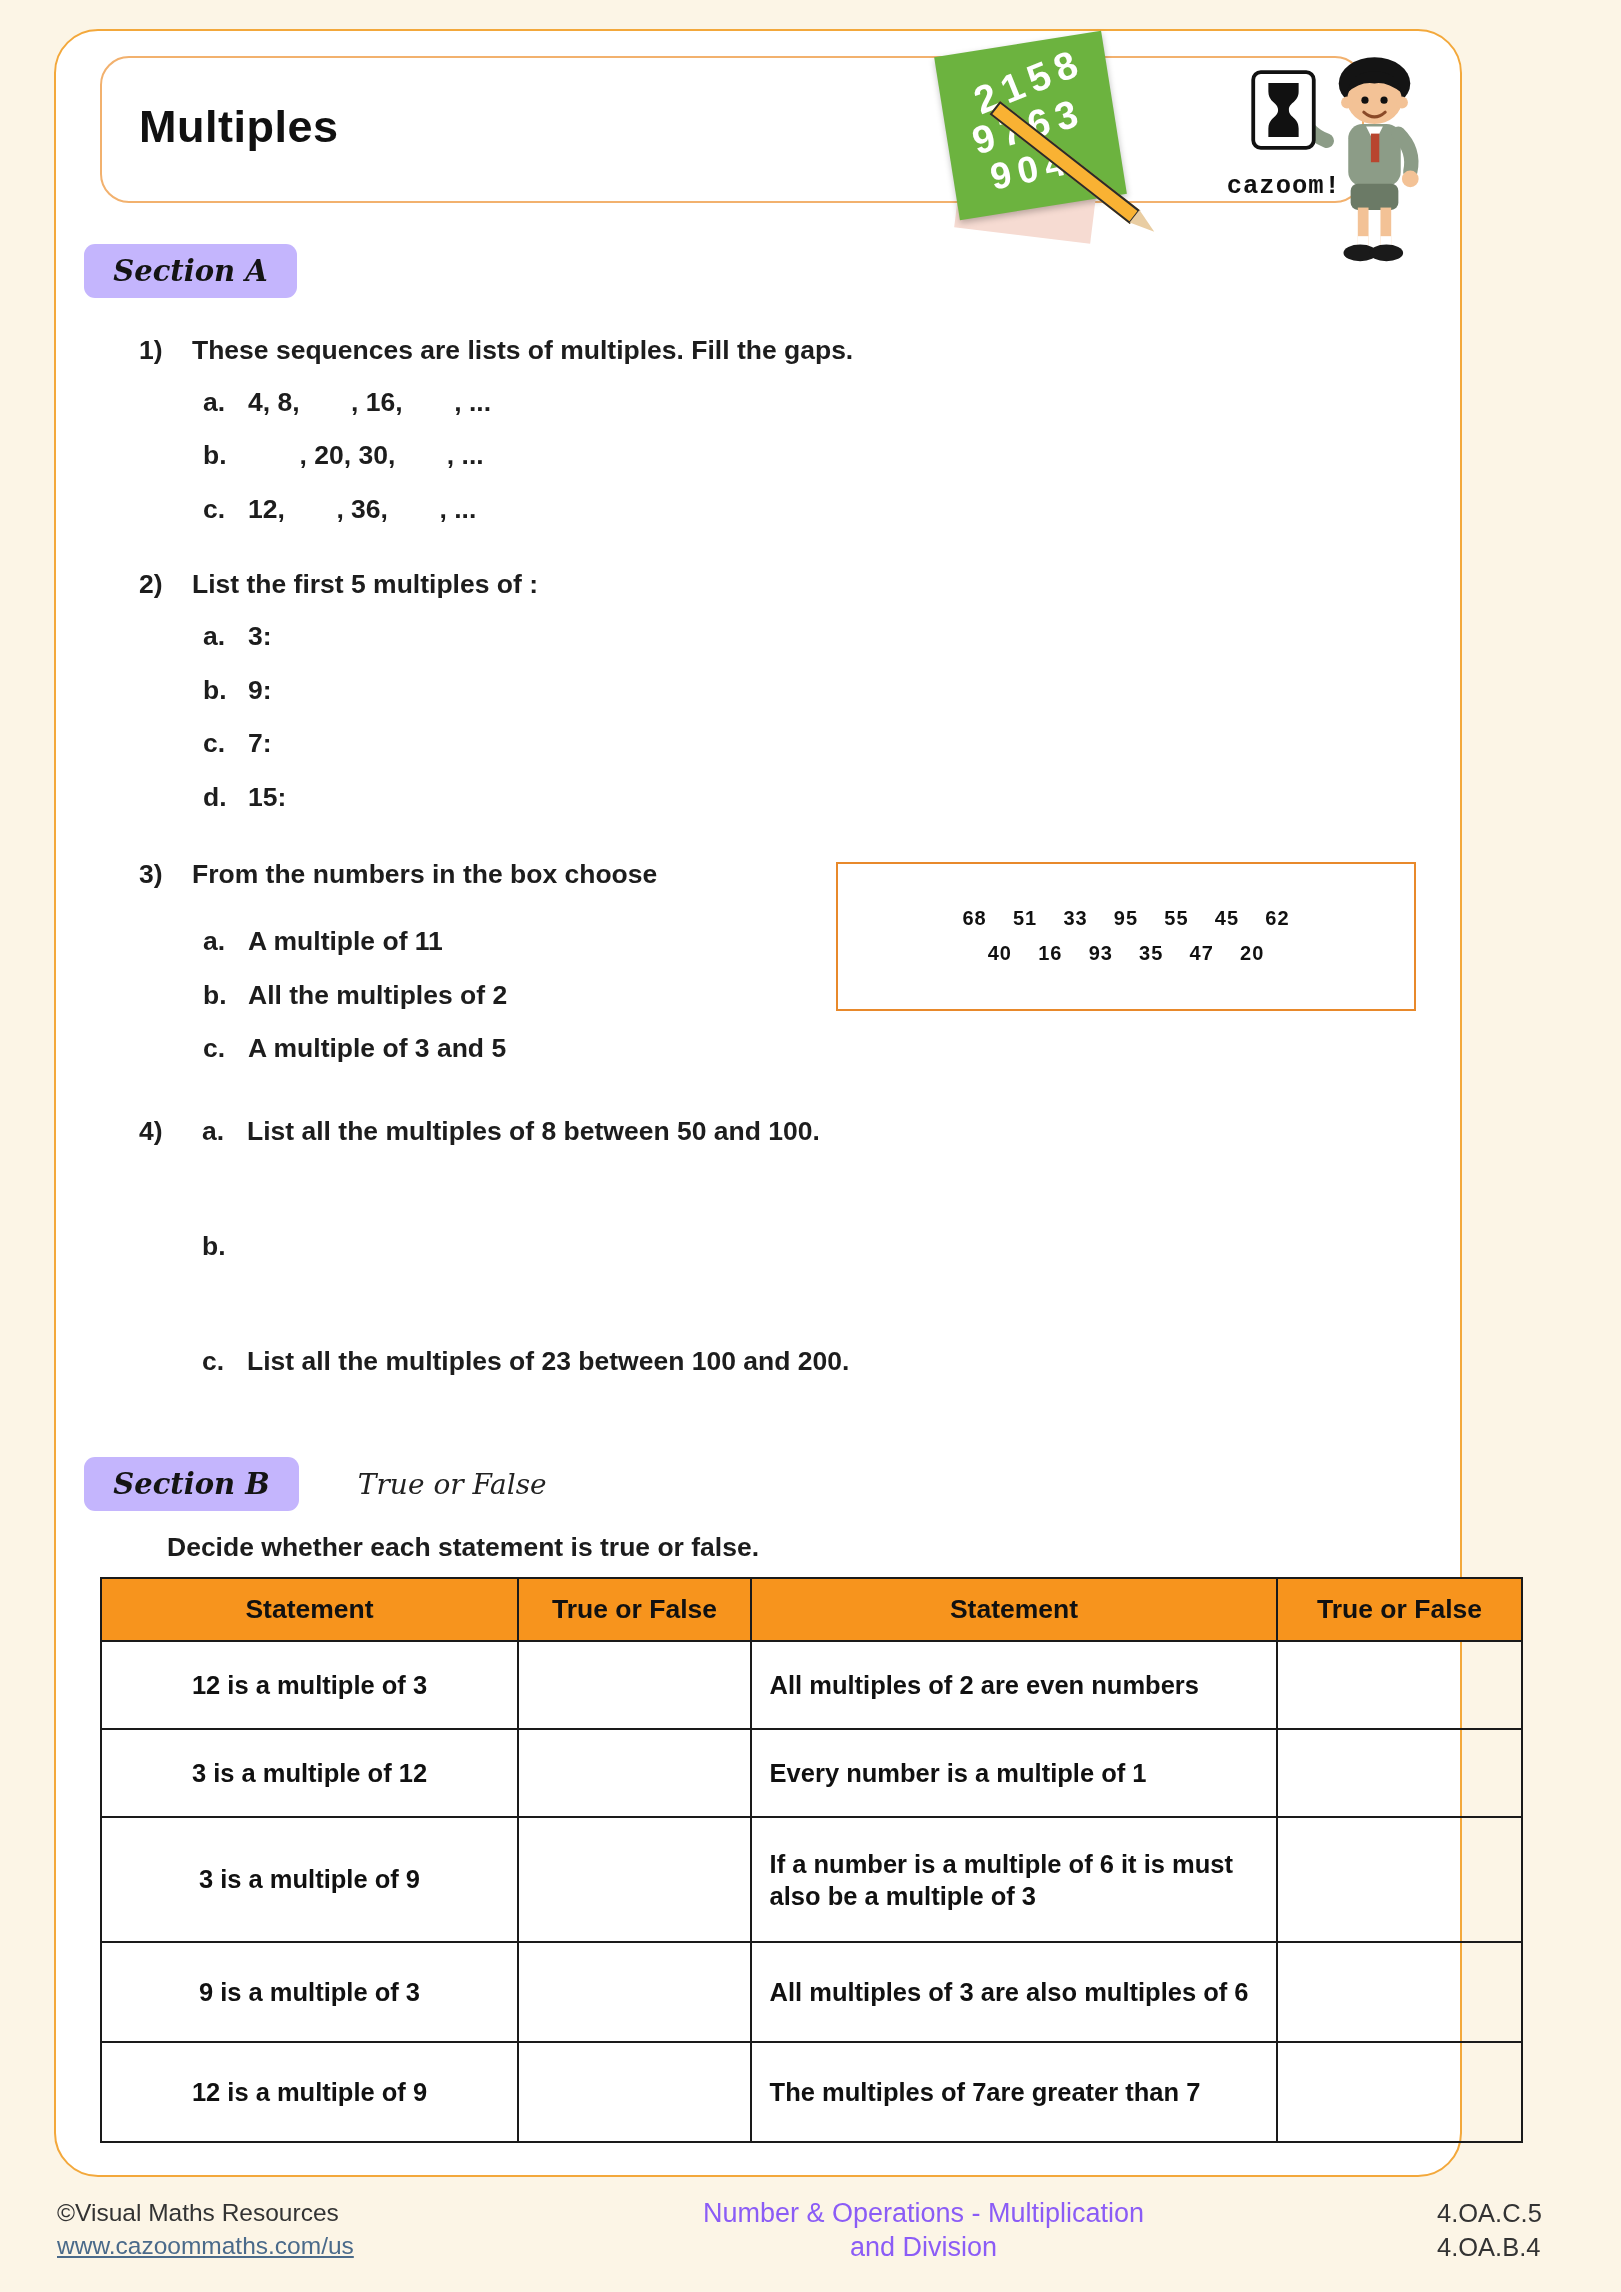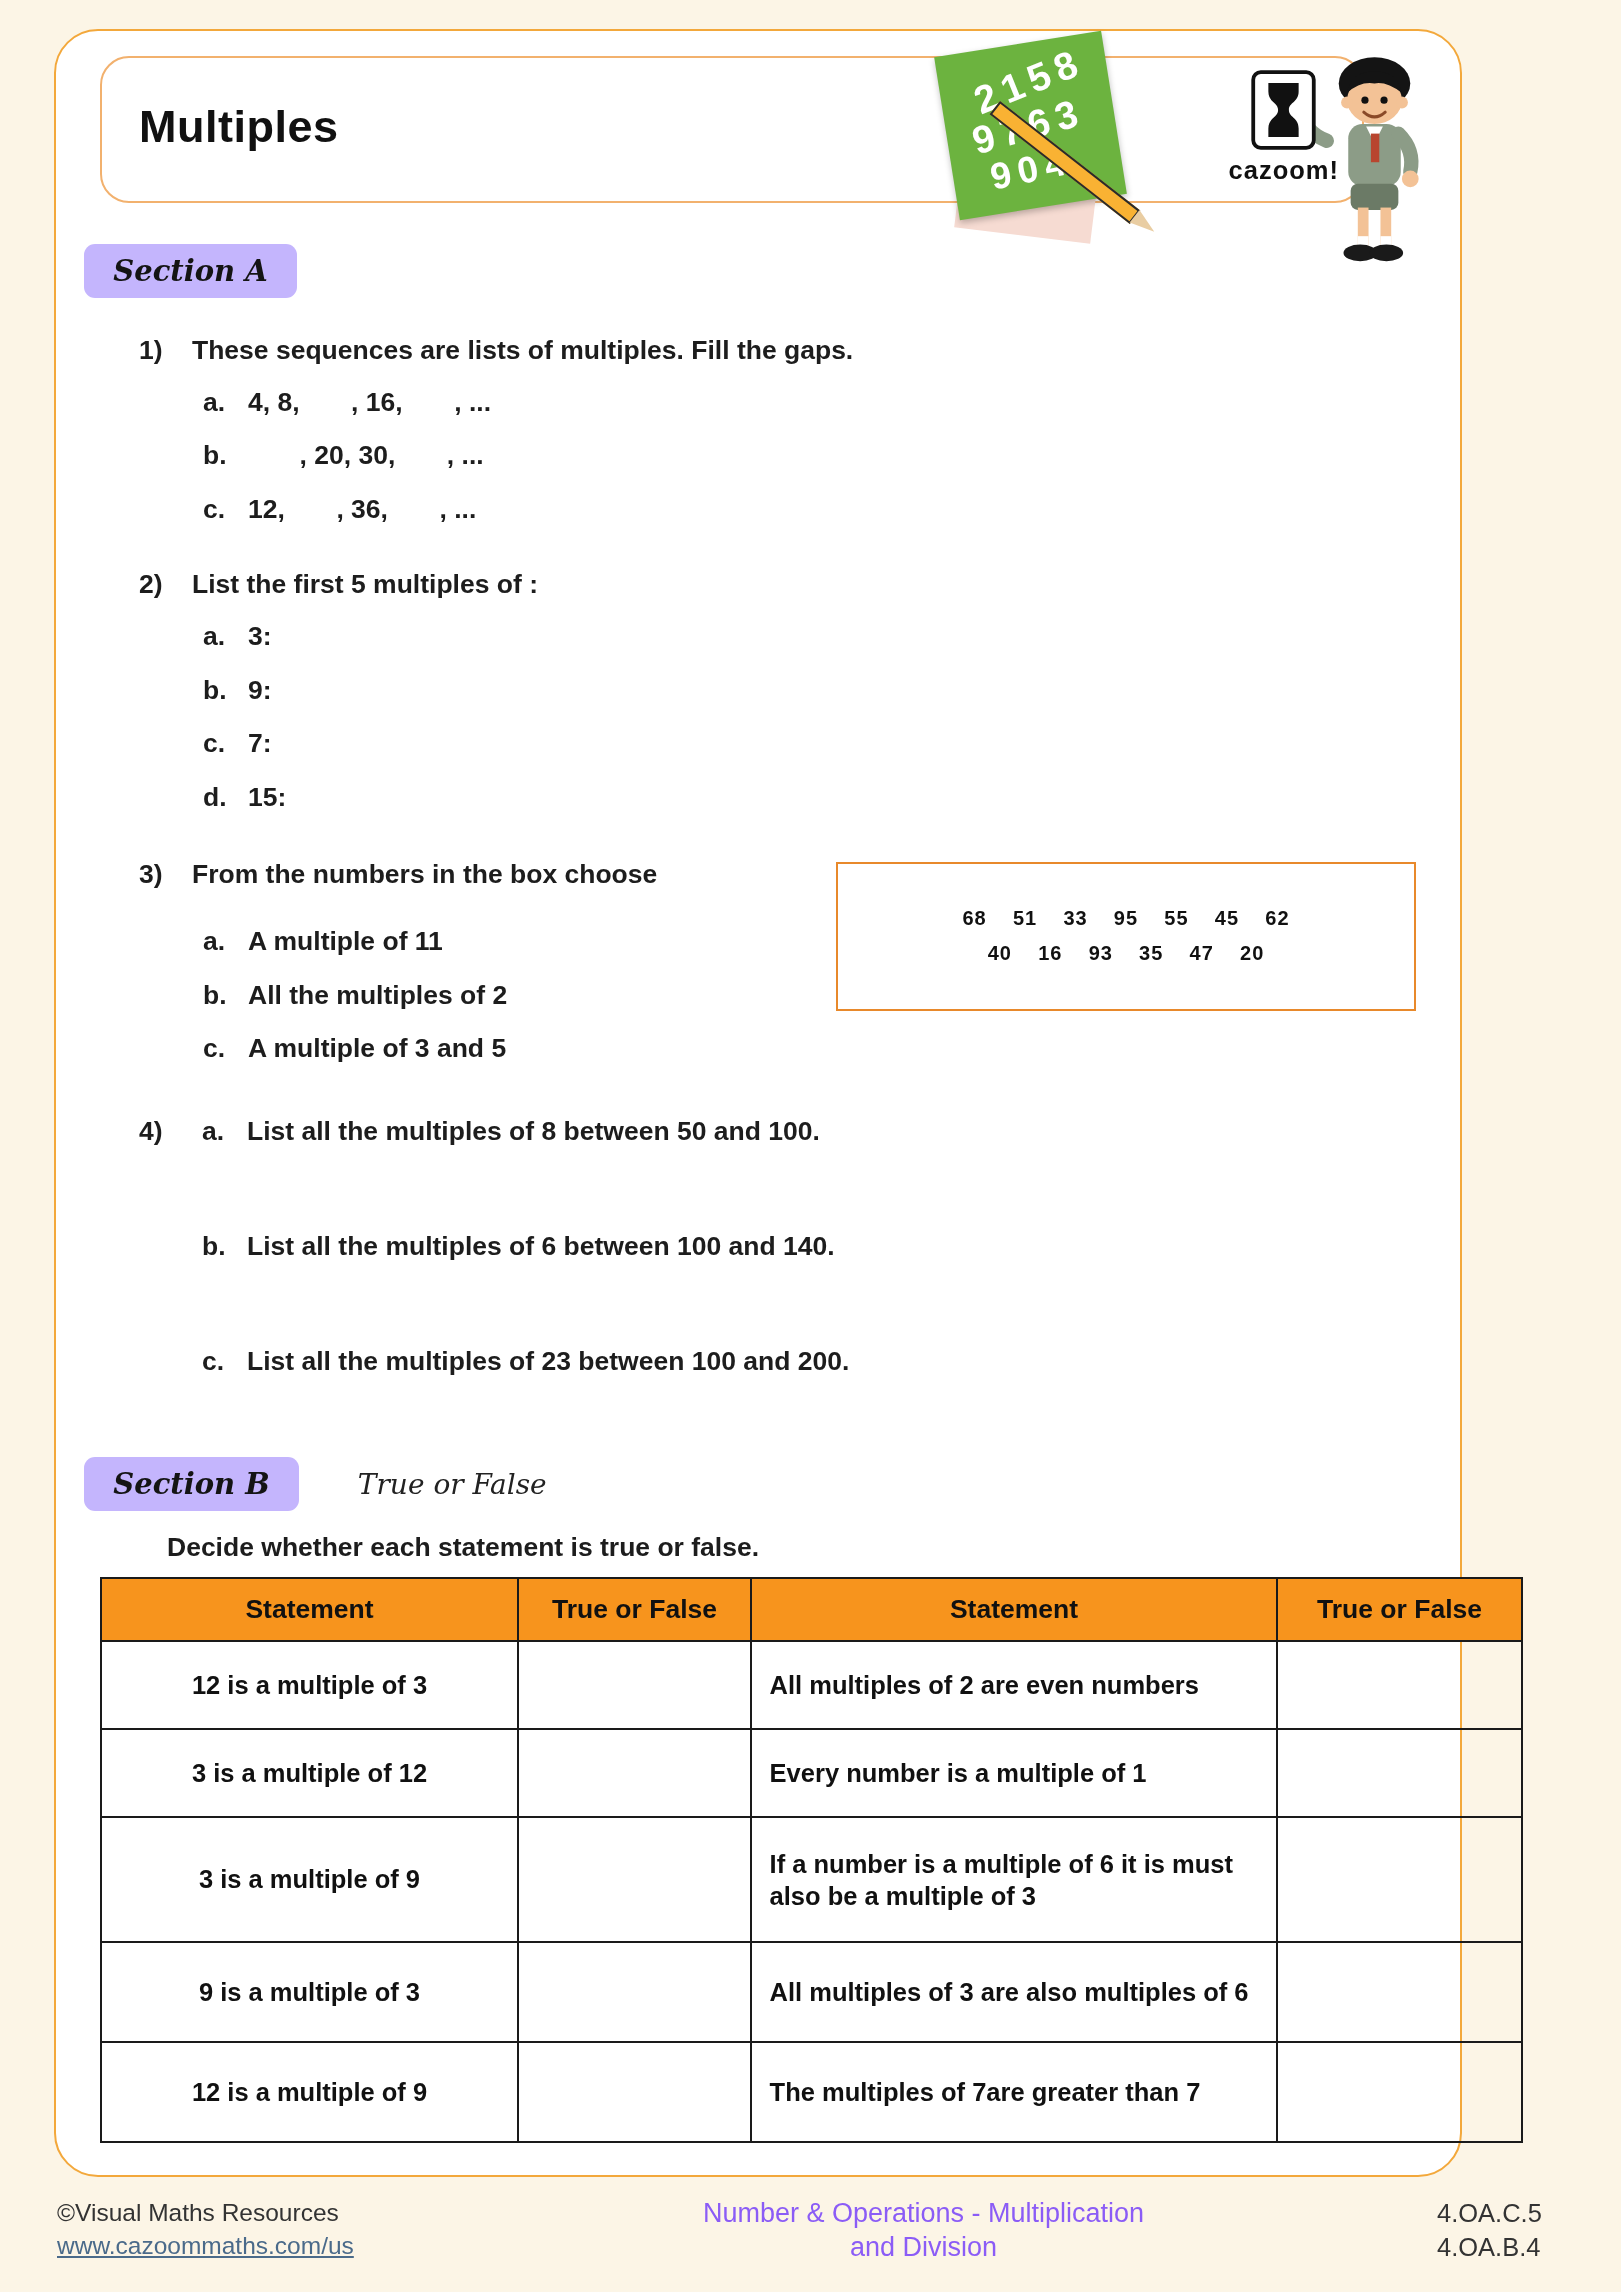--- a/index.html
+++ b/index.html
@@ -56,22 +56,22 @@
   .pencil:after {
     content:''; position:absolute; right:-25.5px; top:-2px;
     border-left:25.5px solid #E9CDA2;
     border-top:8.3px solid transparent; border-bottom:8.3px solid transparent;
   }
   .cazoom-logo {
     position:absolute; right:13.7px; top:11.8px; width:129px;
     text-align:center; z-index:4;
   }
   .cazoom-text {
-    font-family:Liberation Sans, sans-serif; font-weight:700;
-    font-size:25.5px; color:#111; margin-top:2px; letter-spacing:1px;
+    font-family:Liberation Mono, monospace; font-weight:700;
+    font-size:25.5px; color:#111; margin-top:18px; letter-spacing:1px;
   }
   .boy { position:absolute; right:2px; top:15.7px; }
   
   .section-label {
     display:inline-block;
     background:#c4b5fd; border-radius:11px;
     padding:9.8px 29px; margin-left:-15.7px;
     font-family:"DejaVu Serif", serif; font-style:italic; font-weight:700;
     font-size:29px; color:#141414;
   }
@@ -256,21 +256,20 @@
   </div>
 
   <div class="q q4">
     <div class="q-line first">
       <span class="q-num">4)</span>
       <span class="letter">a.</span>
       <span>List all the multiples of 8 between 50 and 100.</span>
     </div>
     <div class="q-line gap-line">
       <span class="letter">b.</span>
-      <span>List all the multiples of 6 between 100 and 140.</span>
     </div>
     <div class="q-line gap-line">
       <span class="letter">c.</span>
       <span>List all the multiples of 23 between 100 and 200.</span>
     </div>
   </div>
 
   <div class="section-b-row">
     <div class="section-label">Section B</div>
     <div class="tof-subtitle">True or False</div>

